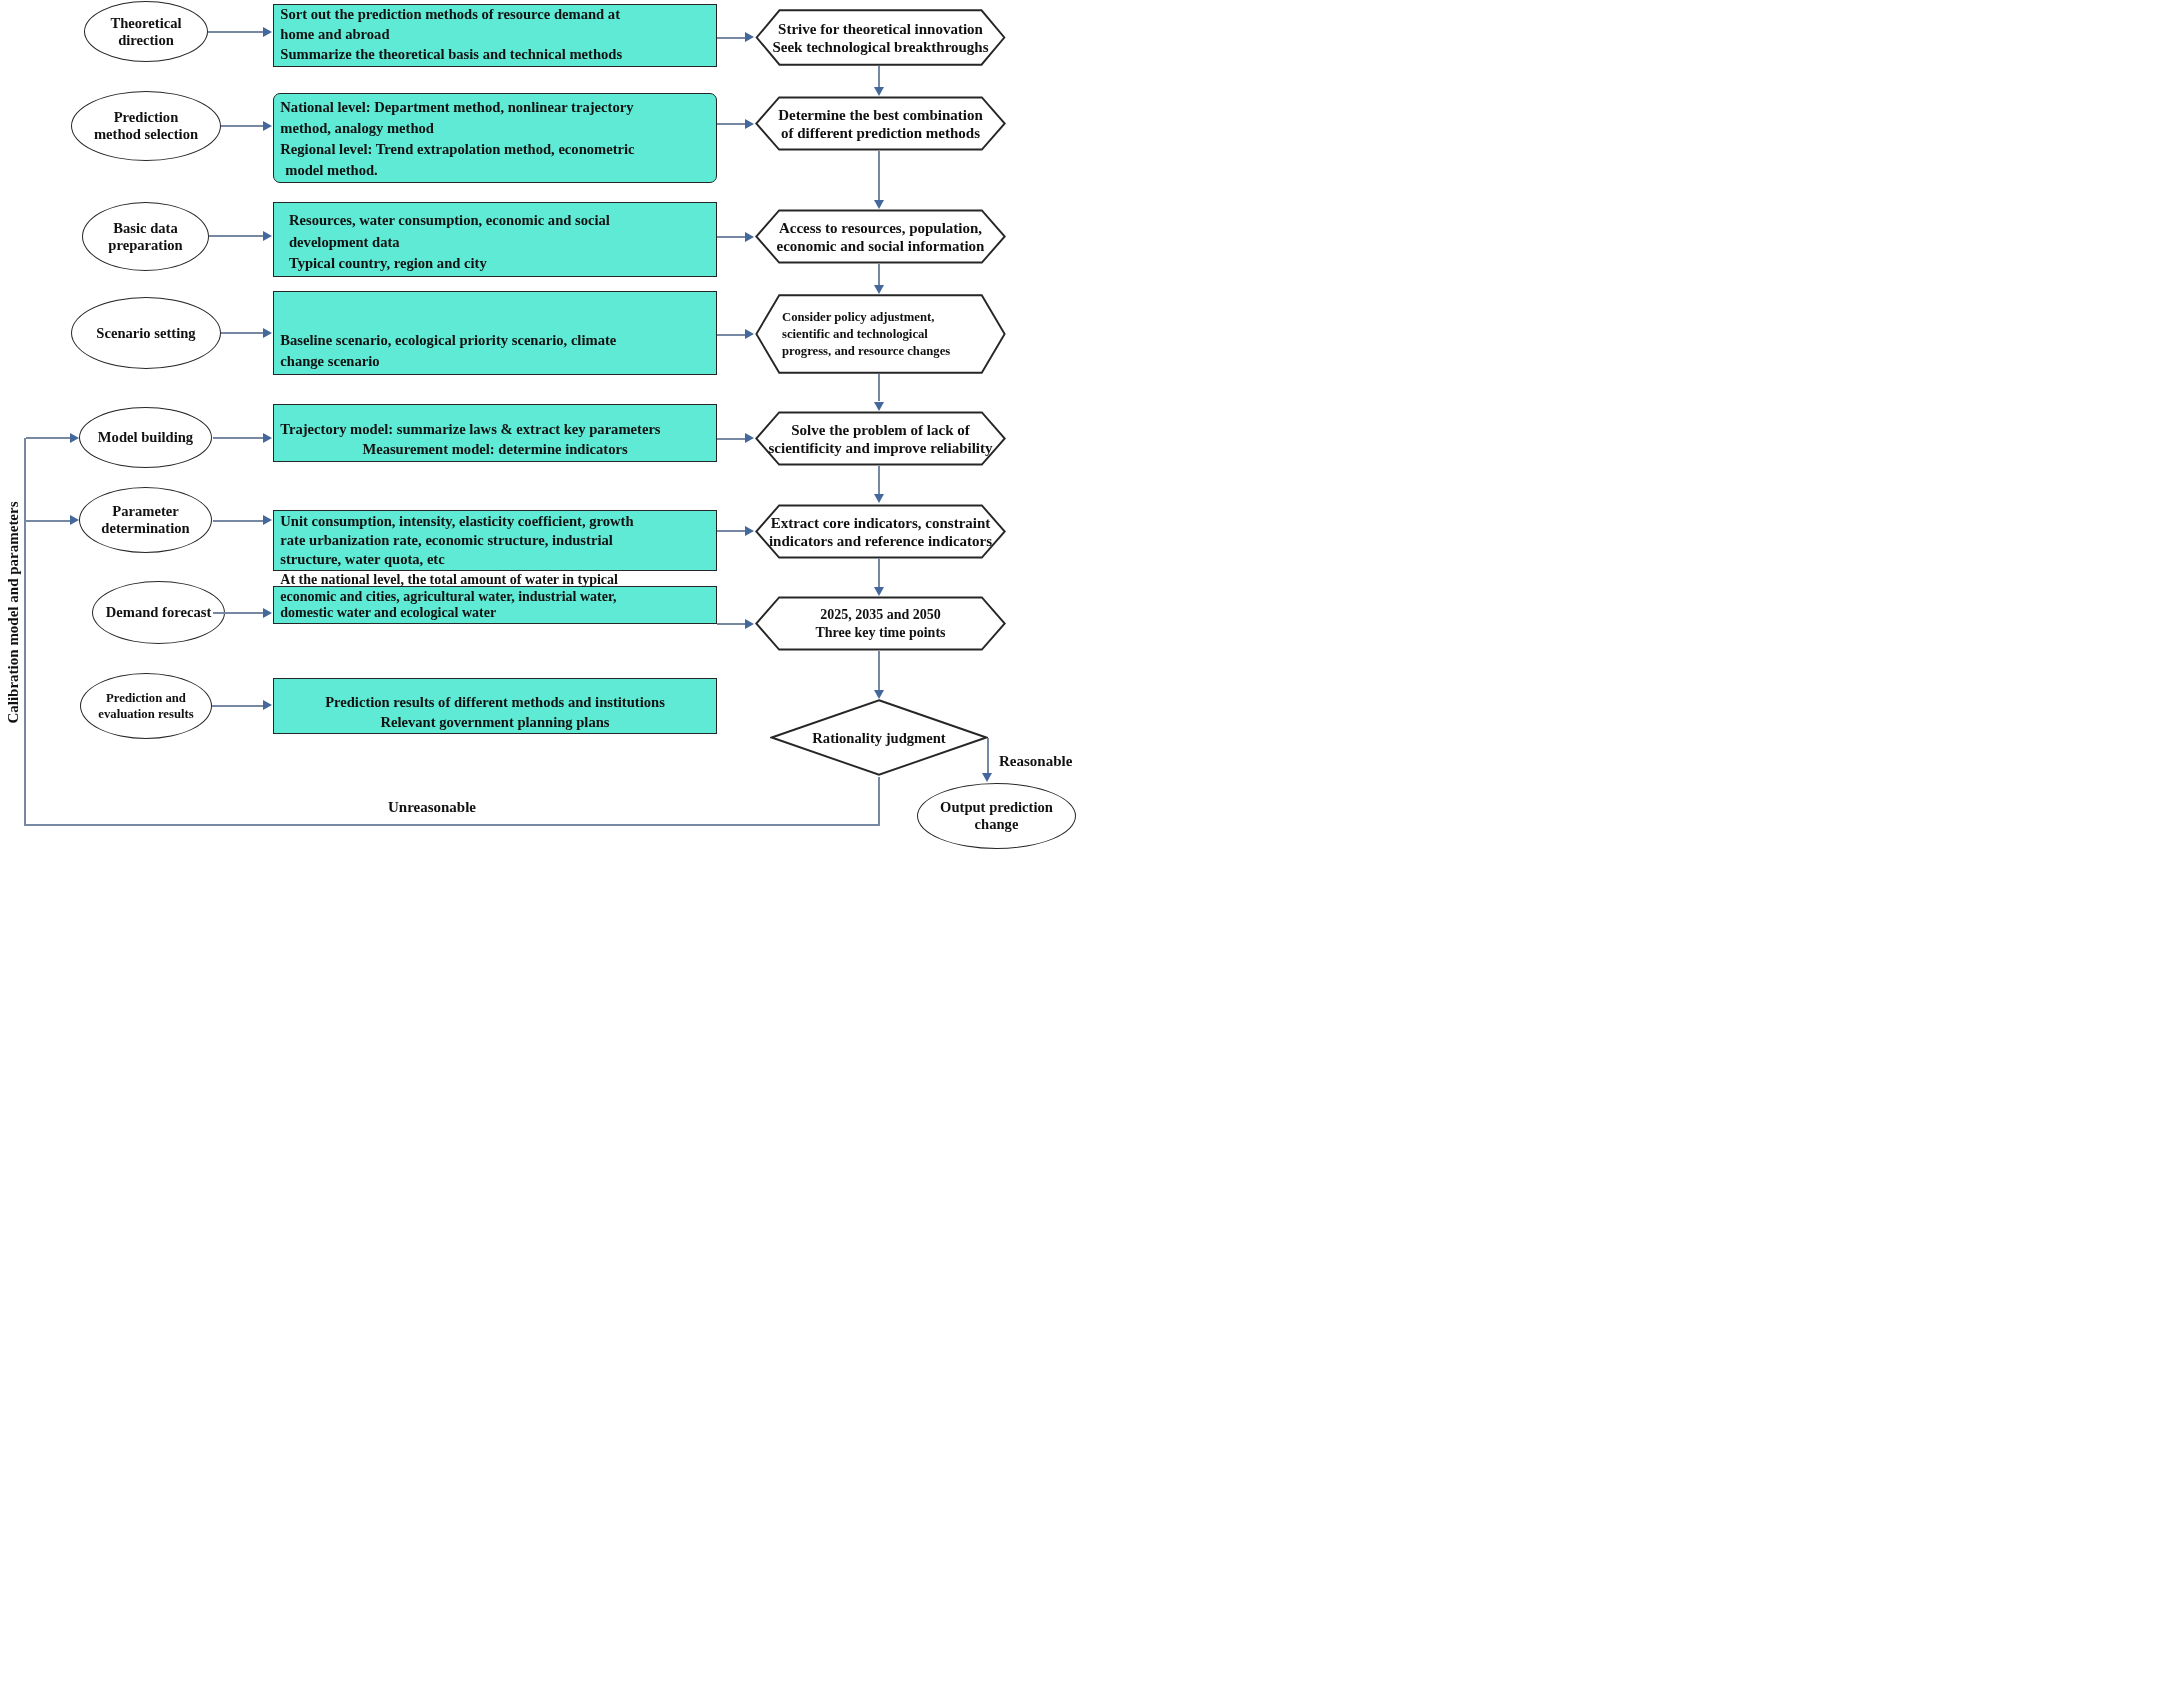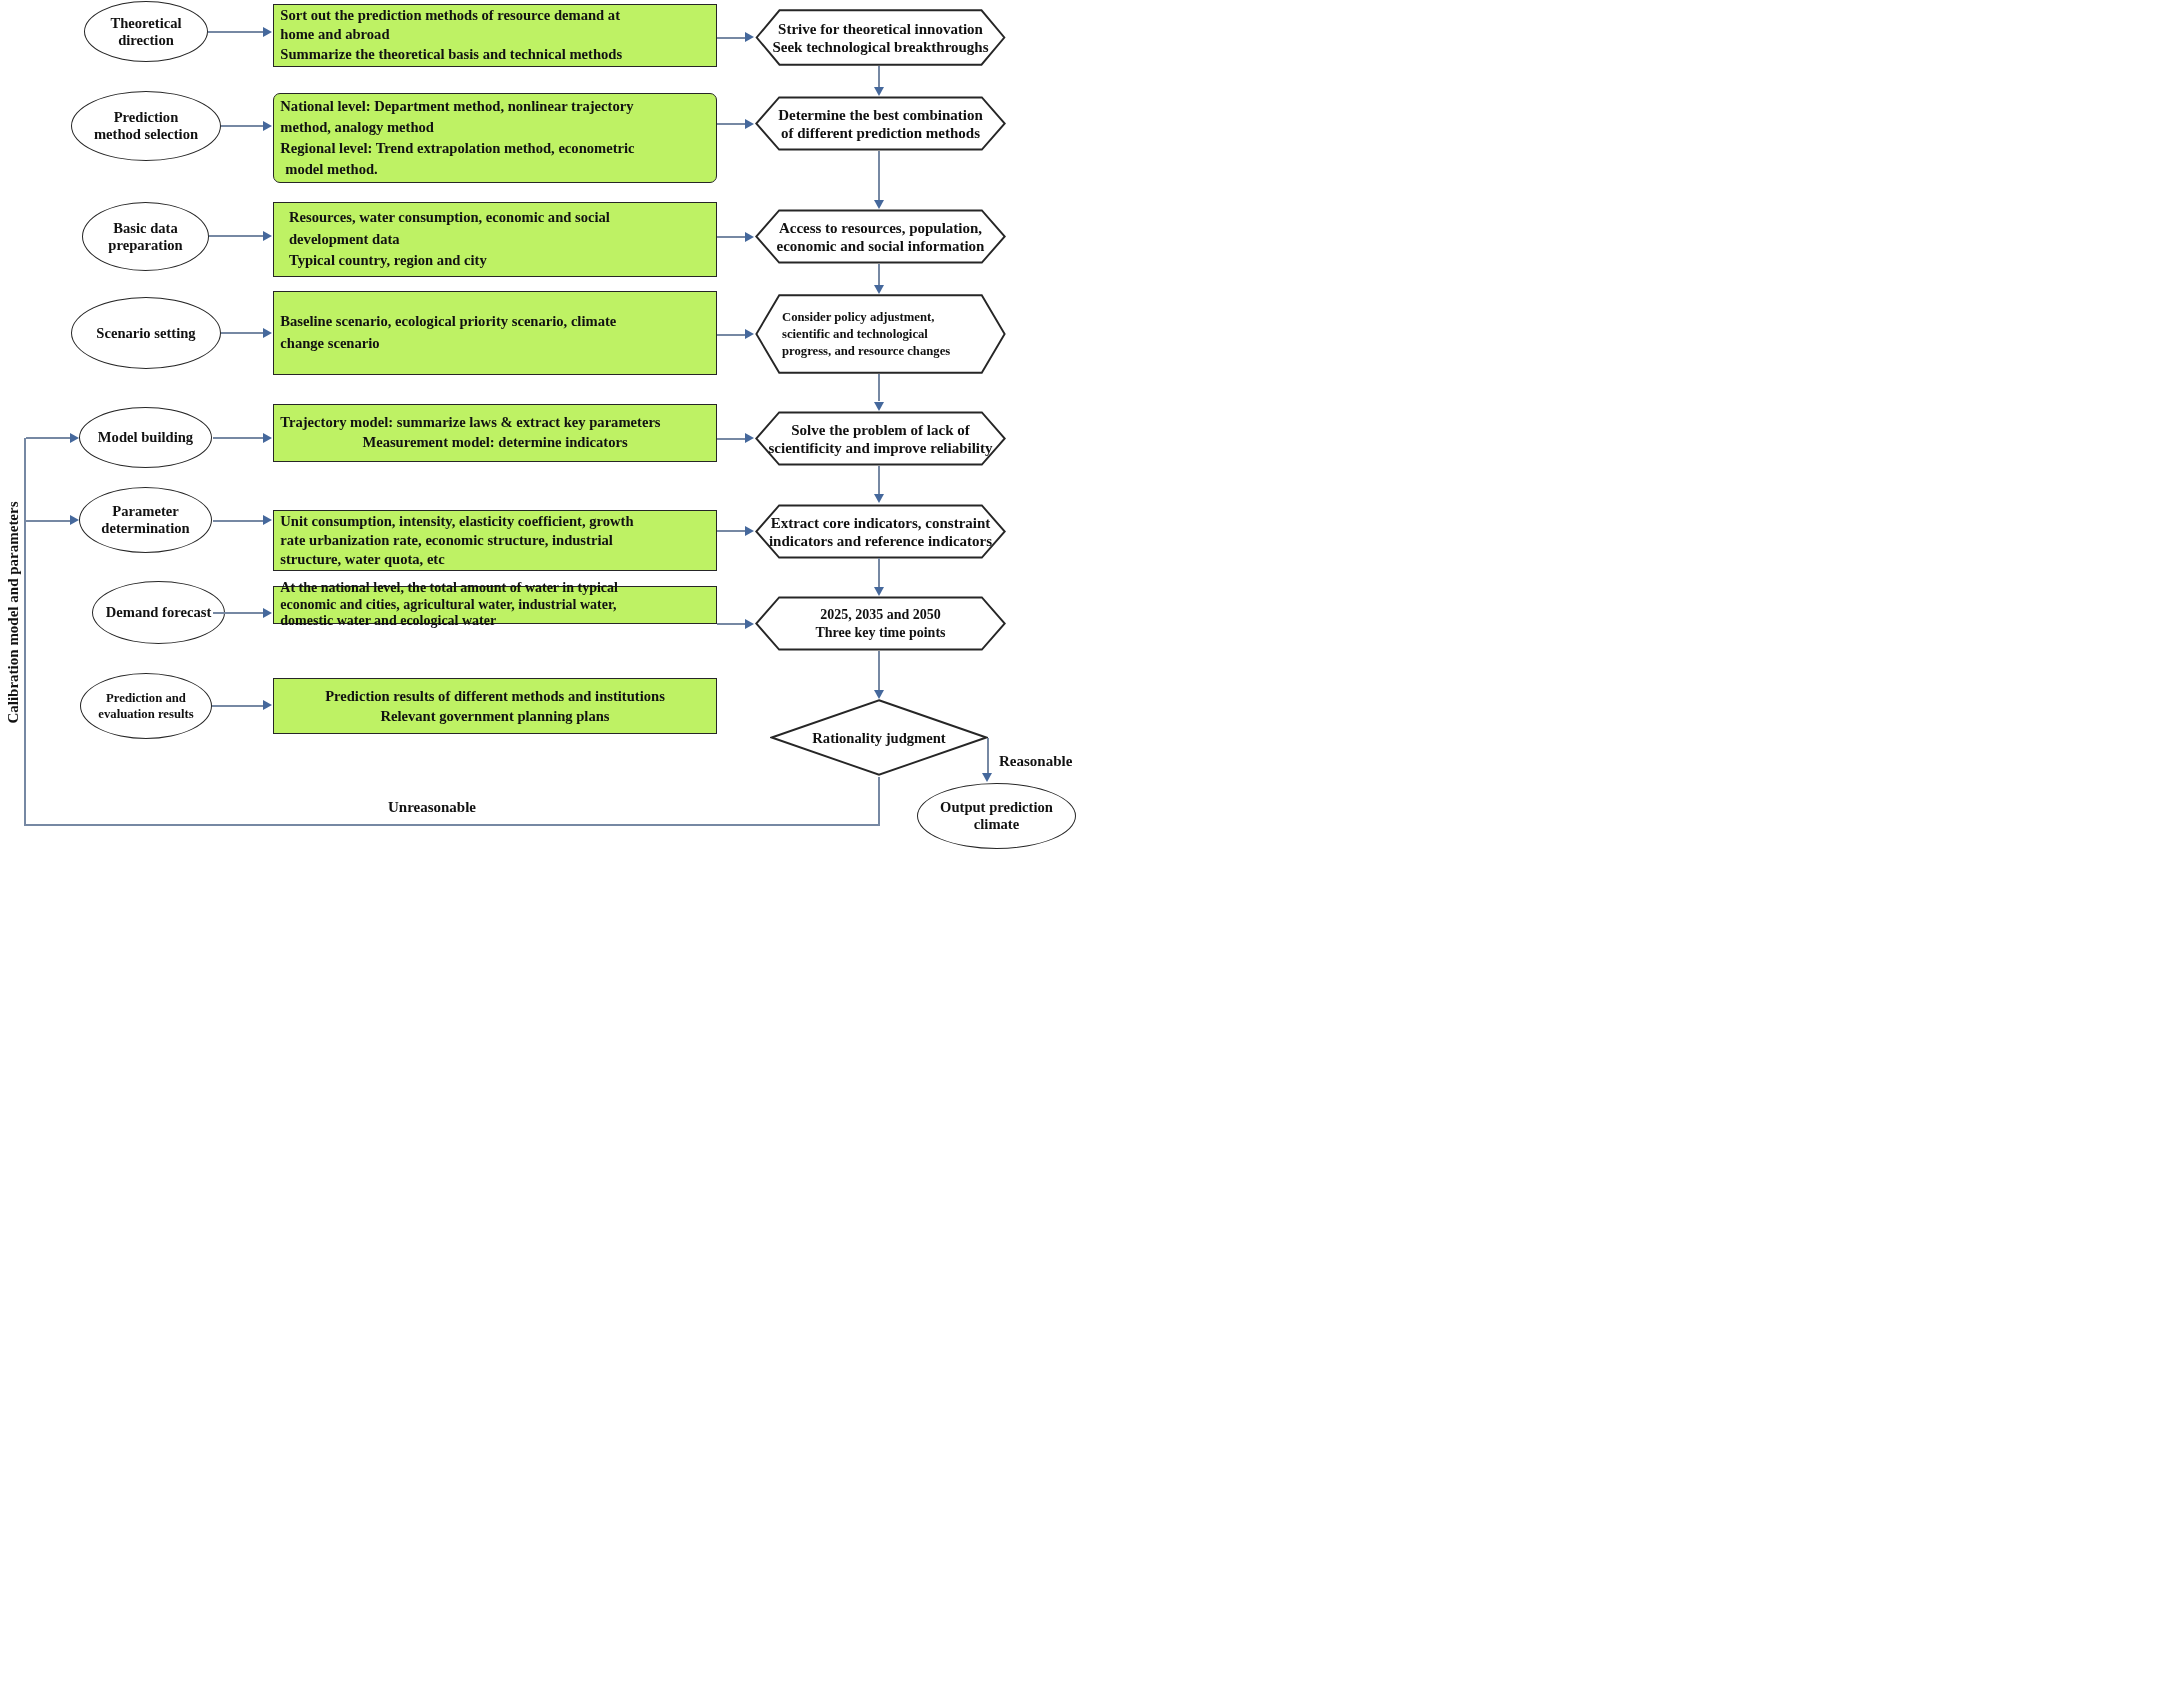--- a/index.html
+++ b/index.html
@@ -9,22 +9,22 @@
     font-family:"Liberation Serif","DejaVu Serif",serif;
     font-weight:700;color:#111111;
   }
   .node{position:absolute;box-sizing:border-box;}
   .ellipse{
     border:1.9px solid #262626;border-radius:50%;background:#ffffff;
     display:flex;align-items:center;justify-content:center;text-align:center;
     font-size:14.6px;line-height:17px;
   }
   .rect{
-    border:1.9px solid #262626;background:#bef264;
-    display:flex;flex-direction:column;justify-content:center;
+    border:1.9px solid #262626;background:#5eead4;
+    display:flex;flex-direction:column;justify-content:flex-end;
     font-size:14.6px;line-height:19.7px;padding:1.3px 6.3px;
   }
   .hexwrap{position:absolute;}
   .hexwrap svg{position:absolute;left:0;top:0;display:block;}
   .hextxt{
     position:absolute;left:0;top:0;right:0;bottom:0;
     display:flex;flex-direction:column;justify-content:center;align-items:center;
     text-align:center;font-size:15px;line-height:18px;padding:0 9px;box-sizing:border-box;
   }
   .center{text-align:center;}
@@ -249,21 +249,21 @@
       </div>
   </div>
 
   <div class="vline" style="left:987px;top:738px;height:36px;"></div>
   <div class="ah-d" style="left:982px;top:773px;"></div>
   <div class="lbl" style="left:999px;top:752px;">Reasonable</div>
 
   <div class="node ellipse" style="left:917px;top:783px;width:159px;height:66px;">
     <div>
         <div>Output prediction</div>
-        <div>climate</div>
+        <div>change</div>
       </div>
   </div>
 
   <div class="vline" style="left:878px;top:777px;height:49px;"></div>
   <div class="hline" style="left:25px;top:824px;width:855px;"></div>
   <div class="vline" style="left:24px;top:438px;height:388px;"></div>
   <div class="hline" style="left:26px;top:437px;width:44px;"></div>
   <div class="ah-r" style="left:70px;top:433px;"></div>
   <div class="hline" style="left:26px;top:520px;width:44px;"></div>
   <div class="ah-r" style="left:70px;top:515px;"></div>

